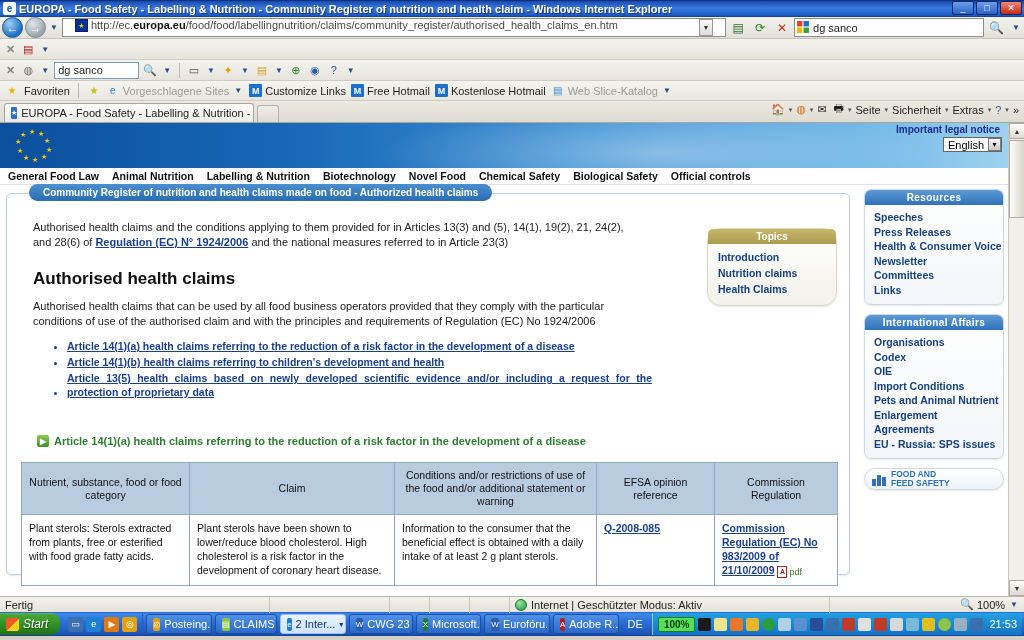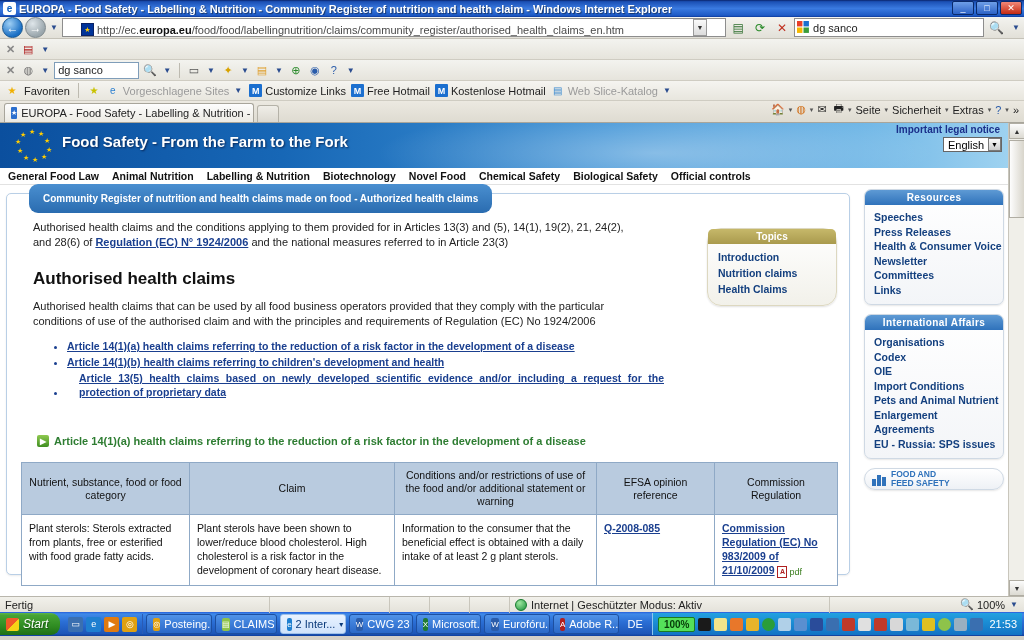--- a/index.html
+++ b/index.html
@@ -50,21 +50,21 @@
   .navbtn {
     width: 21px; height: 21px; border-radius: 50%;
     display: flex; align-items: center; justify-content: center;
     color: #fff; font-size: 12px; font-weight: bold;
   }
   .navbtn.back { background: radial-gradient(circle at 35% 30%, #9fd0f5, #1a6fc4 70%); border:1px solid #17568f;}
   .navbtn.fwd  { background: radial-gradient(circle at 35% 30%, #dfe6ea, #9aa6ac 70%); border:1px solid #7d878c;}
   .dropcaret { font-size: 8px; color:#2a4c8f; padding:0 2px; }
   #urlbox {
     flex: 1; height: 19px; background: #fff; border: 1px solid #8d8d8d;
-    display: flex; align-items: flex-end; padding: 0 18px; gap: 3px; min-width: 0;
+    display: flex; align-items: flex-start; padding: 0 12px; gap: 3px; min-width: 0;
   }
   #urlbox .eu-ico {
     width: 13px; height: 13px; background:#003399; border:1px solid #0a2266;
     display:flex; align-items:center; justify-content:center; color:#ffcc00; font-size:7px;
   }
   #urlbox .urltext {
     flex:1; white-space: nowrap; overflow: hidden; color: #4a4a4a; font-size: 11px;
   }
   #urlbox .urltext b { color: #111; }
   #urlbox .urlcaret {
@@ -153,30 +153,30 @@
   
   #navmenu{height:17px;background:#fff;display:flex;align-items:center;gap:13px;
     padding:0 8px;font-size:10.5px;font-weight:bold;color:#111;border-bottom:1px solid #e2e2e2;}
 
   
   #content{display:flex;background:#fff;height:397px;}
   #leftcol{width:862px;position:relative;background:#ffffff;padding:8px 0 0 6px;}
   #card{border:1px solid #b9cfe6;border-radius:5px;background:#fff;width:844px;height:382px;position:relative;
     box-shadow:0 1px 2px rgba(0,0,0,.08);}
   #cardtitle{position:absolute;left:22px;top:-10px;background:linear-gradient(to bottom,#4a8fd0,#2a6cb0);
-    color:#fff;font-size:10px;font-weight:bold;border-radius:9px;padding:9px 14px;white-space:nowrap;}
+    color:#fff;font-size:10px;font-weight:bold;border-radius:9px;padding:3px 14px;white-space:nowrap;}
   .ctext{font-size:11px;color:#222;line-height:15px;}
   #intro{position:absolute;left:26px;top:26px;width:610px;}
   #intro a{color:#1a3f8f;font-weight:bold;}
   #h1{position:absolute;left:26px;top:75px;font-size:17px;font-weight:bold;color:#111;}
   #sub{position:absolute;left:26px;top:105px;width:615px;}
   #bullets{position:absolute;left:42px;top:145px;width:610px;margin:0;padding-left:18px;}
   #bullets li{font-size:10.5px;line-height:14px;color:#1a3f8f;margin-bottom:2px;}
   #bullets li a{color:#1a3f8f;font-weight:bold;text-decoration:underline;}
-  #bullets li.justify a{display:inline-block;text-align:justify;margin-left:12px;}
+  #bullets li.justify a{display:inline-block;text-align:justify;}
   #sectionhead{position:absolute;left:30px;top:241px;display:flex;align-items:center;gap:5px;
     color:#2e7d32;font-size:11px;font-weight:bold;}
   .grnarrow{width:12px;height:12px;border-radius:2px;
     background:linear-gradient(to bottom,#8fc94f,#3f8e22);color:#fff;font-size:8px;
     display:flex;align-items:center;justify-content:center;}
   
   #topics{position:absolute;right:12px;top:34px;width:130px;border:1px solid #ddd8c0;border-radius:14px;
     background:linear-gradient(to bottom,#ffffff,#f2f1ea);box-shadow:0 1px 2px rgba(0,0,0,.12);}
   #topics .th{background:linear-gradient(to bottom,#c6b86a,#a99a4d);color:#fff;font-size:10px;font-weight:bold;
     text-align:center;padding:2px 0;border-radius:5px 5px 0 0;}
@@ -382,21 +382,20 @@
         <span class="st" style="left:24px;top:2px">★</span>
         <span class="st" style="left:30px;top:9px">★</span>
         <span class="st" style="left:32px;top:18px">★</span>
         <span class="st" style="left:27px;top:25px">★</span>
         <span class="st" style="left:18px;top:28px">★</span>
         <span class="st" style="left:9px;top:26px">★</span>
         <span class="st" style="left:3px;top:19px">★</span>
         <span class="st" style="left:1px;top:10px">★</span>
         <span class="st" style="left:6px;top:3px">★</span>
       </div>
-      <div id="bannertitle">Food Safety - From the Farm to the Fork</div>
       <div id="legalnotice">Important legal notice</div>
       <div id="langsel">
         <span>English</span>
         <span class="lcar">▼</span>
       </div>
     </div>
 
 
     <div id="navmenu">
       <span>General Food Law</span>

